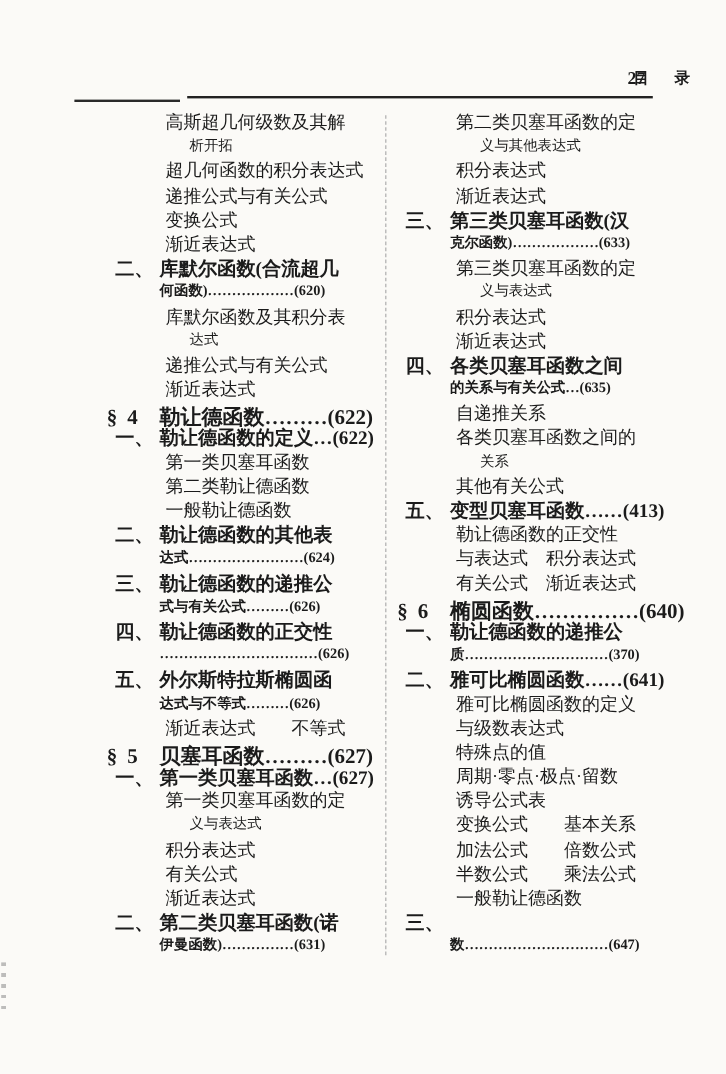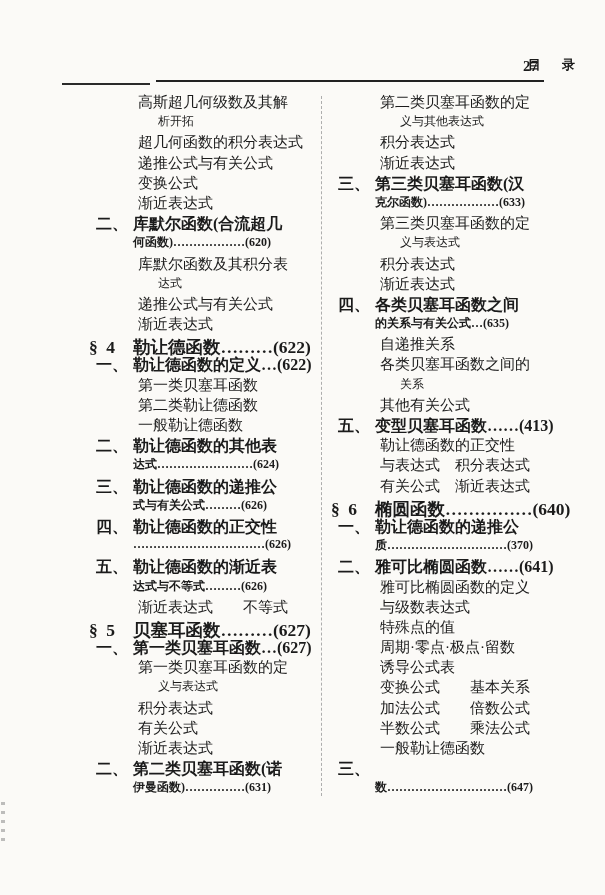--- a/index.html
+++ b/index.html
@@ -124,21 +124,21 @@
       </div>
       <div class="line t-item">
         <span class="num">四、</span>
         <span class="txt">勒让德函数的正交性</span>
       </div>
       <div class="line t-cont">
         <span class="txt">……………………………(626)</span>
       </div>
       <div class="line t-item">
         <span class="num">五、</span>
-        <span class="txt">勒让德函数的渐近表</span>
+        <span class="txt">外尔斯特拉斯椭圆函</span>
       </div>
       <div class="line t-cont">
         <span class="txt">达式与不等式………(626)</span>
       </div>
       <div class="line t-sub">
         <span class="txt">渐近表达式　　不等式</span>
       </div>
       <div class="line t-section">
         <span class="num">§ 5</span>
         <span class="txt">贝塞耳函数………(627)</span>

